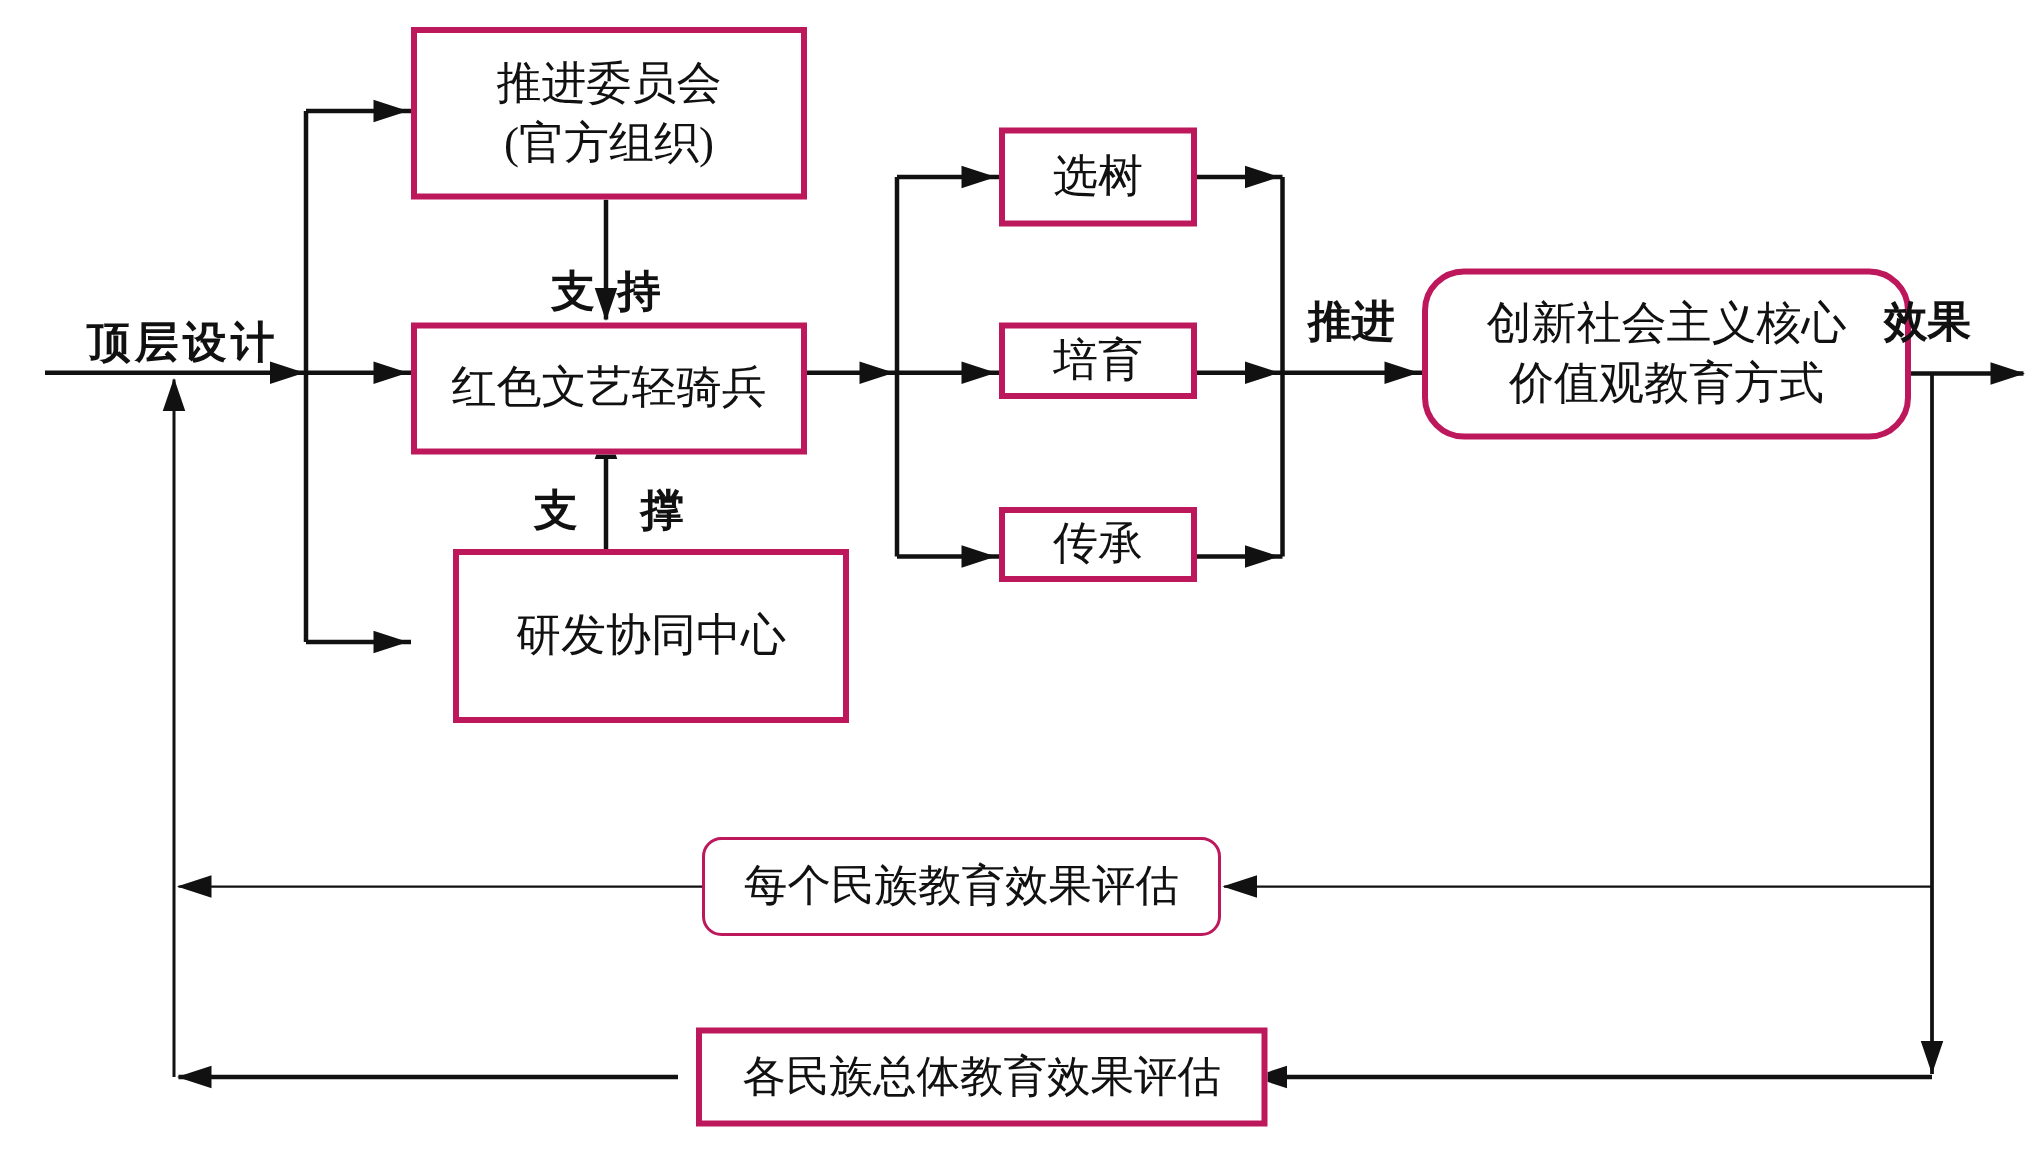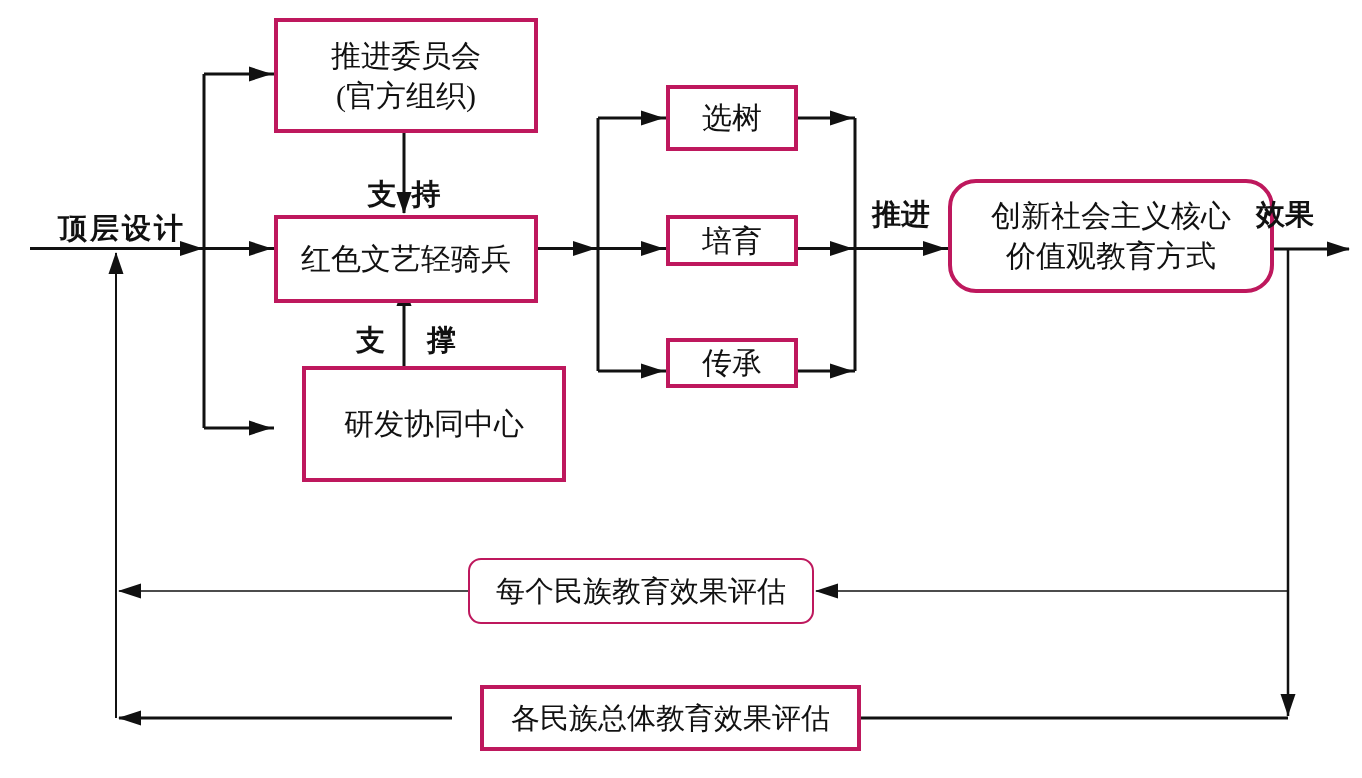--- a/index.html
+++ b/index.html
@@ -135,21 +135,21 @@
 
   <div class="node" style="left:948px;top:179px;width:326px;height:114px;border-radius:28px;">
     <div>创新社会主义核心</div>
     <div>价值观教育方式</div>
   </div>
 
   <div class="node thin" style="left:468px;top:558px;width:346px;height:66px;font-size:29px;border-radius:13px;">
     <div>每个民族教育效果评估</div>
   </div>
 
-  <div class="node" style="left:480px;top:685px;width:381px;height:66px;font-size:29px;">
+  <div class="node" style="left:464px;top:685px;width:381px;height:66px;font-size:29px;">
     <div>各民族总体教育效果评估</div>
   </div>
 
   <div class="flabel ls3" style="left:122px;top:209px;margin-top:20px;">顶层设计</div>
 
   <div class="flabel gap14" style="left:404px;top:195px;">
     <span class="p">支</span>
     <span class="p">持</span>
   </div>
 

